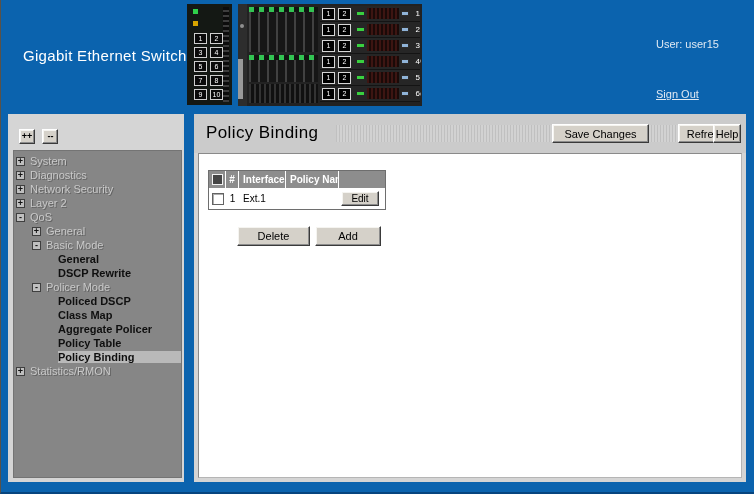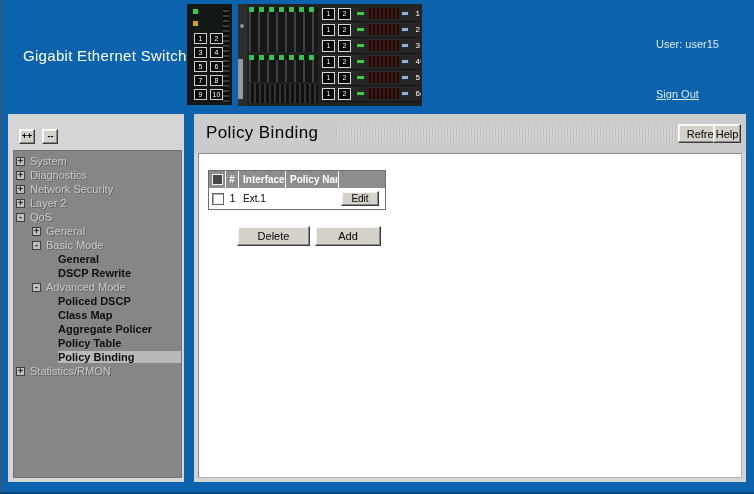--- a/index.html
+++ b/index.html
@@ -254,21 +254,21 @@
           <span class="tree-label">Basic Mode</span>
         </div>
         <div class="tree-row lvl2">
           <span class="tree-label leaf">General</span>
         </div>
         <div class="tree-row lvl2">
           <span class="tree-label leaf">DSCP Rewrite</span>
         </div>
         <div class="tree-row lvl1">
           <span class="tree-ico">-</span>
-          <span class="tree-label">Advanced Mode</span>
+          <span class="tree-label">Policer Mode</span>
         </div>
         <div class="tree-row lvl2">
           <span class="tree-label leaf">Policed DSCP</span>
         </div>
         <div class="tree-row lvl2">
           <span class="tree-label leaf">Class Map</span>
         </div>
         <div class="tree-row lvl2">
           <span class="tree-label leaf">Aggregate Policer</span>
         </div>
@@ -282,20 +282,21 @@
           <span class="tree-ico">+</span>
           <span class="tree-label">Statistics/RMON</span>
         </div>
       </div>
   </div>
 
   <div class="main">
     <div class="title-band">
       <div class="band-stripes"></div>
       <div class="page-title">Policy Binding</div>
+      <button class="btn95 toolbar-btn btn-save">Save Changes</button>
       <button class="btn95 toolbar-btn btn-refresh">Refresh</button>
       <button class="btn95 toolbar-btn btn-help">Help</button>
     </div>
 
     <div class="content-box">
       <div class="tbl">
         <div class="trow thead">
           <div class="tc c-cb">
             <span class="cb-head"></span>
           </div>

